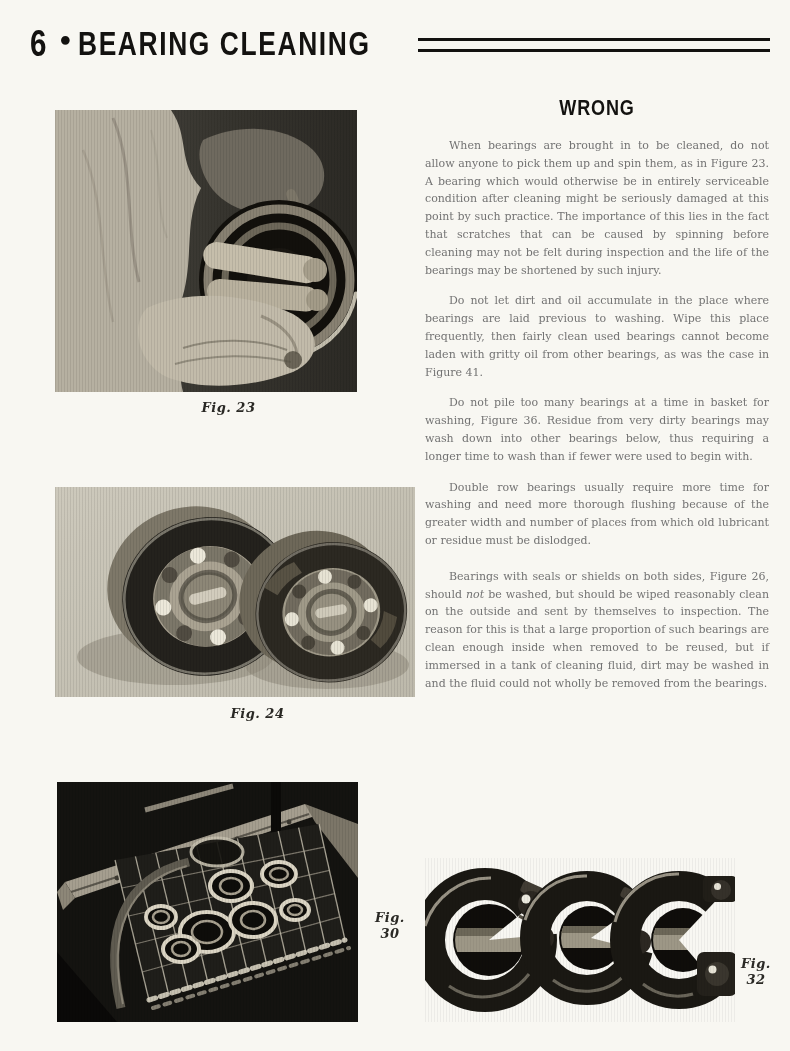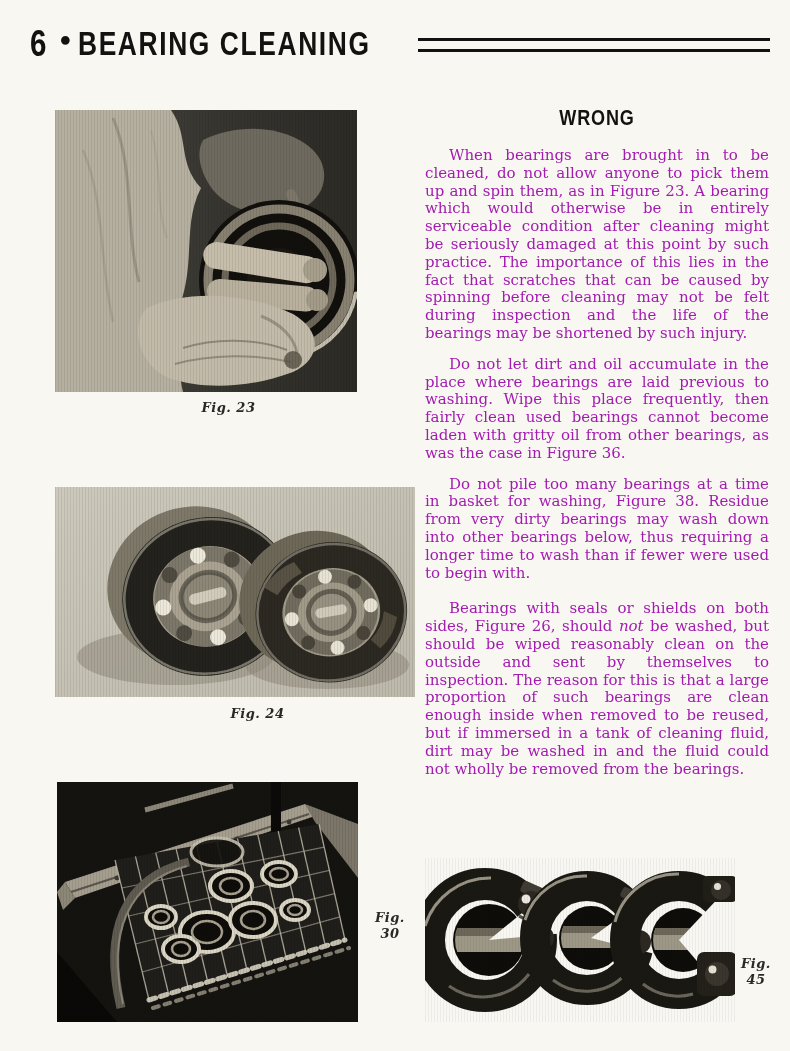--- a/index.html
+++ b/index.html
@@ -29,29 +29,29 @@
   .fig23{left:55px;top:110px;width:347px;}
   .fig23 figcaption{margin-top:8px;}
   .fig24{left:55px;top:487px;width:405px;}
   .fig24 figcaption{margin-top:9px;}
   .fig25{left:57px;top:782px;width:301px;}
   .fig26{left:425px;top:858px;width:310px;}
   .fig-side-label{position:absolute;line-height:1.2;}
   .label-fig25{left:368px;top:878px;width:44px;}
   .label-fig26{left:733px;top:924px;width:46px;}
   
-  .text-col{position:absolute;left:425px;top:105px;width:344px;}
+  .text-col{position:absolute;left:425px;top:95px;width:344px;}
   .section-heading{
     margin:0 0 16px 0;text-align:center;
     font-family:"Liberation Sans", sans-serif;font-weight:700;font-size:22px;
     letter-spacing:1px;color:#131210;transform:scaleX(.82);transform-origin:center;
   }
   .text-col p{
-    margin:0 0 13px 0;font-size:15px;line-height:17.8px;
-    text-align:justify;text-indent:24px;color:#a21caf;
+    margin:0 0 13px 0;font-size:11px;line-height:17.8px;
+    text-align:justify;text-indent:24px;color:#737373;
   }
   .text-col p.extra-gap{margin-top:18px;}
   .text-col em{}
 </style>
 </head>
 <body>
 
 <div class="page">
 
   <header class="masthead">
@@ -307,24 +307,25 @@
           <circle cx="292.5" cy="28.5" r="3.5" fill="#e5e2d5"></circle>
         <rect x="272" y="94" width="40" height="44" rx="7" fill="#24211b"></rect>
         <circle cx="292" cy="116" r="12" fill="#3a362e"></circle>
           <circle cx="287.5" cy="111.5" r="4" fill="#e5e2d5"></circle>
       </g>
       <rect width="310" height="164" fill="url(#scan)" opacity=".6"></rect>
     </svg>
   </figure>
   <div class="fig-side-label label-fig26">
     <span style="display:block">Fig.</span>
-    <span style="display:block">45</span>
+    <span style="display:block">32</span>
   </div>
 
   <section class="text-col">
     <h2 class="section-heading">WRONG</h2>
     <p>When bearings are brought in to be cleaned, do not allow anyone to pick them up and spin them, as in Figure 23. A bearing which would otherwise be in entirely serviceable condition after cleaning might be seriously damaged at this point by such practice. The importance of this lies in the fact that scratches that can be caused by spinning before cleaning may not be felt during inspection and the life of the bearings may be shortened by such injury.</p>
-    <p>Do not let dirt and oil accumulate in the place where bearings are laid previous to washing. Wipe this place frequently, then fairly clean used bearings cannot become laden with gritty oil from other bearings, as was the case in Figure 36.</p>
-    <p>Do not pile too many bearings at a time in basket for washing, Figure 38. Residue from very dirty bearings may wash down into other bearings below, thus requiring a longer time to wash than if fewer were used to begin with.</p>
+    <p>Do not let dirt and oil accumulate in the place where bearings are laid previous to washing. Wipe this place frequently, then fairly clean used bearings cannot become laden with gritty oil from other bearings, as was the case in Figure 41.</p>
+    <p>Do not pile too many bearings at a time in basket for washing, Figure 36. Residue from very dirty bearings may wash down into other bearings below, thus requiring a longer time to wash than if fewer were used to begin with.</p>
+    <p>Double row bearings usually require more time for washing and need more thorough flushing because of the greater width and number of places from which old lubricant or residue must be dislodged.</p>
     <p class="extra-gap"><span>Bearings with seals or shields on both sides, Figure 26, should </span><em>not</em><span> be washed, but should be wiped reasonably clean on the outside and sent by themselves to inspection. The reason for this is that a large proportion of such bearings are clean enough inside when removed to be reused, but if immersed in a tank of cleaning fluid, dirt may be washed in and the fluid could not wholly be removed from the bearings.</span></p>
   </section>
 
 </div>
 
 </body></html>

